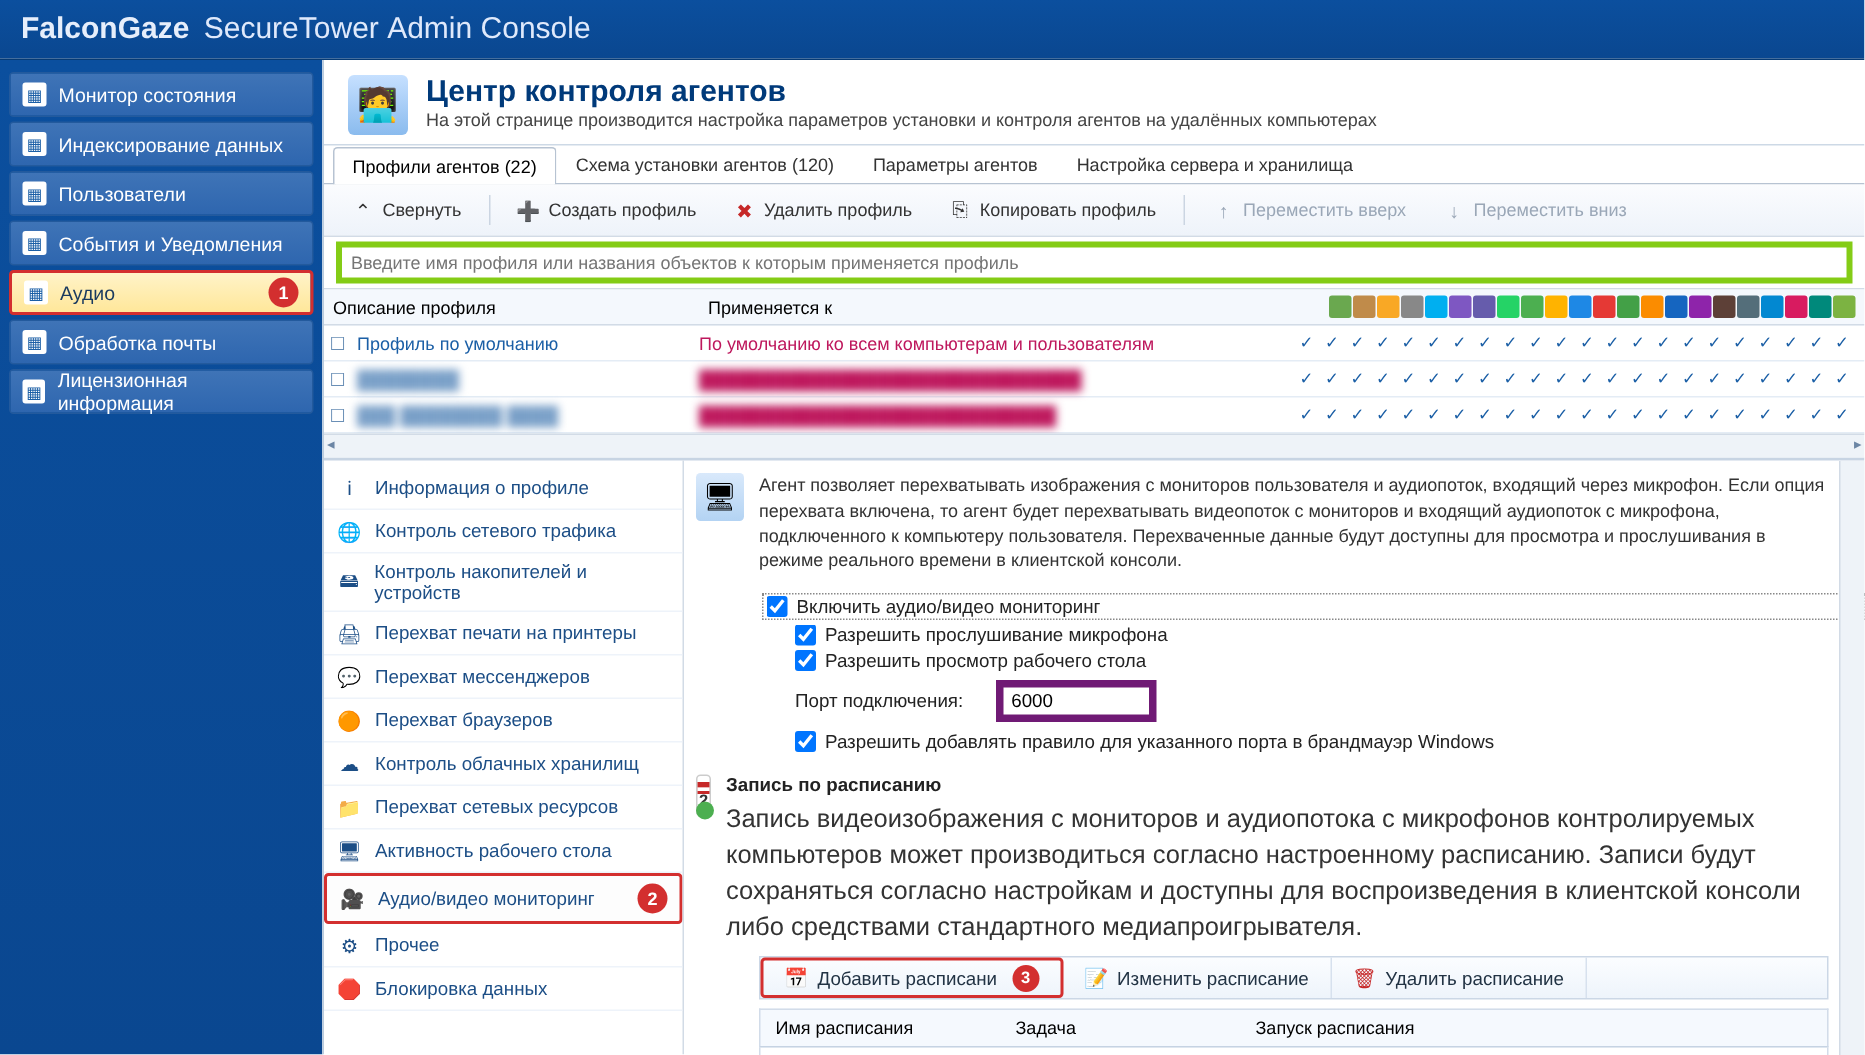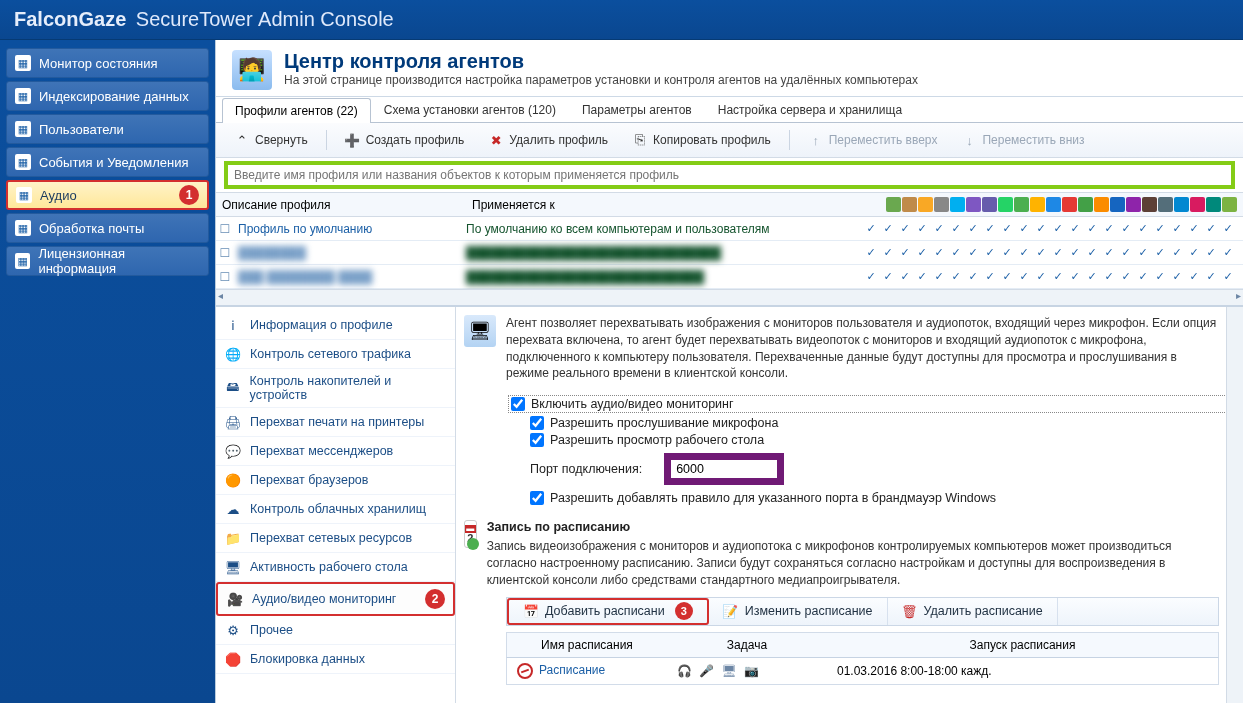--- a/index.html
+++ b/index.html
@@ -30,21 +30,21 @@
   .search-row input { width:100%; border:4px solid #84cc16; padding:3px 6px; font-size:12px; color:#777;}
   .grid { font-size:12px;}
   .grid-head { display:flex; background:#f4f8fd; border-bottom:1px solid #d2dbe6; align-items:center;}
   .col-desc { width:250px; padding:4px 6px;}
   .col-apply { width:385px; padding:4px 6px;}
   .col-icons { flex:1; display:flex; gap:1px; justify-content:flex-end; padding:4px 6px 4px 0; align-items:center;}
   .ghi { width:15px; height:15px; border-radius:2px; display:inline-block;}
   .grid-row { display:flex; align-items:center; border-bottom:1px solid #e4ecf5; height:24px; color:#1b5fa6;}
   .grid-row .chk { width:18px; text-align:center; color:#6a8fb6;}
   .grid-row .rdesc { width:232px; padding-left:4px;}
-  .grid-row .rapply { width:385px; color:#14532d;}
+  .grid-row .rapply { width:385px; color:#be185d;}
   .grid-row .checks { flex:1; display:flex; gap:3px; justify-content:flex-end; padding-right:8px;}
   .grid-row .checks span { color:#1b5fa6; font-size:11px; width:14px; text-align:center;}
   .blur { filter: blur(3px); color:#7aa0c8;}
   .hscroll { height:16px; background:#eef3f8; border-top:1px solid #d2dbe6; position:relative;}
   .hscroll::before, .hscroll::after { content:"◂"; position:absolute; left:2px; top:0; font-size:10px; color:#6c86a5;}
   .hscroll::after { content:"▸"; left:auto; right:2px;}
   .lower { flex:1; display:flex; min-height:0; border-top:2px solid #c7d4e3;}
   .cat-list { width:240px; border-right:1px solid #d2dbe6; overflow:auto; padding-top:4px;}
   .cat { display:flex; align-items:center; gap:8px; padding:5px 8px; font-size:12.5px; color:#1c4e86; cursor:pointer; border-bottom:1px solid #eef3fa;}
   .cat .cicon { width:18px; height:18px; display:inline-flex; align-items:center; justify-content:center; font-size:13px;}
@@ -54,34 +54,34 @@
   .vscroll { position:absolute; right:0; top:0; bottom:0; width:17px; background:#eef3f8; border-left:1px solid #d2dbe6;}
   .section1 { display:flex; gap:10px; padding:8px 24px 8px 8px;}
   .micon { width:32px; height:32px; background:linear-gradient(#d9e9fb,#b3d3f3); border-radius:3px; display:flex; align-items:center; justify-content:center; font-size:18px; flex-shrink:0;}
   .section1 p { font-size:12px; color:#333; line-height:1.4;}
   .opts { padding:2px 0 6px 52px; font-size:12.5px; color:#222;}
   .opts label { display:flex; align-items:center; gap:6px; margin:3px 0;}
   .opts input[type=checkbox]{ width:14px; height:14px;}
   .main-check { border:1px dotted #888; padding:1px 2px; display:inline-flex;}
   .sub { margin-left:22px;}
   .portrow { display:flex; align-items:center; gap:22px; margin:6px 0 6px 0;}
-  .portrow input[type=text]{ width:120px; border:7px solid #701a75; padding:2px 5px; font-size:12.5px;}
+  .portrow input[type=text]{ width:107px; border:5px solid #701a75; padding:2px 5px; font-size:12.5px;}
   .section2 { padding:6px 24px 6px 8px;}
   .sched-head { display:flex; gap:10px; align-items:flex-start;}
   .sched-head .shicon { width:28px; height:28px; background:#fff; border:1px solid #ccc; border-radius:3px; font-size:11px; display:flex; flex-direction:column; align-items:center; justify-content:center; line-height:1; color:#c62828; position:relative;}
   .sched-head .shicon::after { content:""; position:absolute; right:-3px; bottom:-3px; width:12px; height:12px; border-radius:50%; background:#4caf50;}
   .sched-head h3 { font-size:12.5px; color:#222; font-weight:600; margin-bottom:4px;}
-  .sched-head p { font-size:12px; color:#333; line-height:1.4;}
+  .sched-head p { font-size:17px; color:#333; line-height:1.4;}
   .sched-bar { margin:8px 0 0 42px; display:flex; border:1px solid #cbd7e6; background:linear-gradient(#fbfdff,#eef4fb); height:29px; align-items:center;}
   .sbtn { display:flex; align-items:center; gap:6px; padding:0 14px; height:100%; font-size:12.5px; color:#234; cursor:pointer; border-right:1px solid #d7e1ee;}
   .sbtn .sicon2 { width:16px; height:16px; display:inline-flex; align-items:center; justify-content:center; font-size:13px;}
   .sbtn.hl { border:2px solid #d32f2f; border-radius:3px; position:relative;}
   .sbtn .badge3 { width:18px; height:18px; border-radius:50%; background:#d32f2f; color:#fff; display:flex; align-items:center; justify-content:center; font-size:11px; font-weight:bold; margin-left:4px;}
   .sched-table { margin:6px 0 0 42px; font-size:12px;}
-  .st-head { display:flex; background:#f5f9fe; border:1px solid #d2dce9; border-bottom:1px solid #c6d3e3;text-align:center;}
+  .st-head { display:flex; background:#f5f9fe; border:1px solid #d2dce9; border-bottom:1px solid #c6d3e3;}
   .st-head div { padding:5px 10px;}
   .stc1 { width:160px;} .stc2 { width:160px;} .stc3 { width:180px;} .stc4 { flex:1;}
   .st-row { display:flex; border:1px solid #d2dce9; border-top:none; align-items:center;}
   .st-row div { padding:5px 10px;}
   .noentry { width:16px; height:16px; border:2px solid #c62828; border-radius:50%; position:relative; display:inline-block; vertical-align:middle; margin-right:6px;}
   .noentry::after { content:""; position:absolute; left:2px; right:2px; top:50%; height:2px; background:#c62828; transform:translateY(-50%) rotate(-20deg);}
   .link { color:#1b5fa6;}
   .task-icons { color:#6c86a5; font-size:12px; letter-spacing:2px;}
 </style>
 </head>

